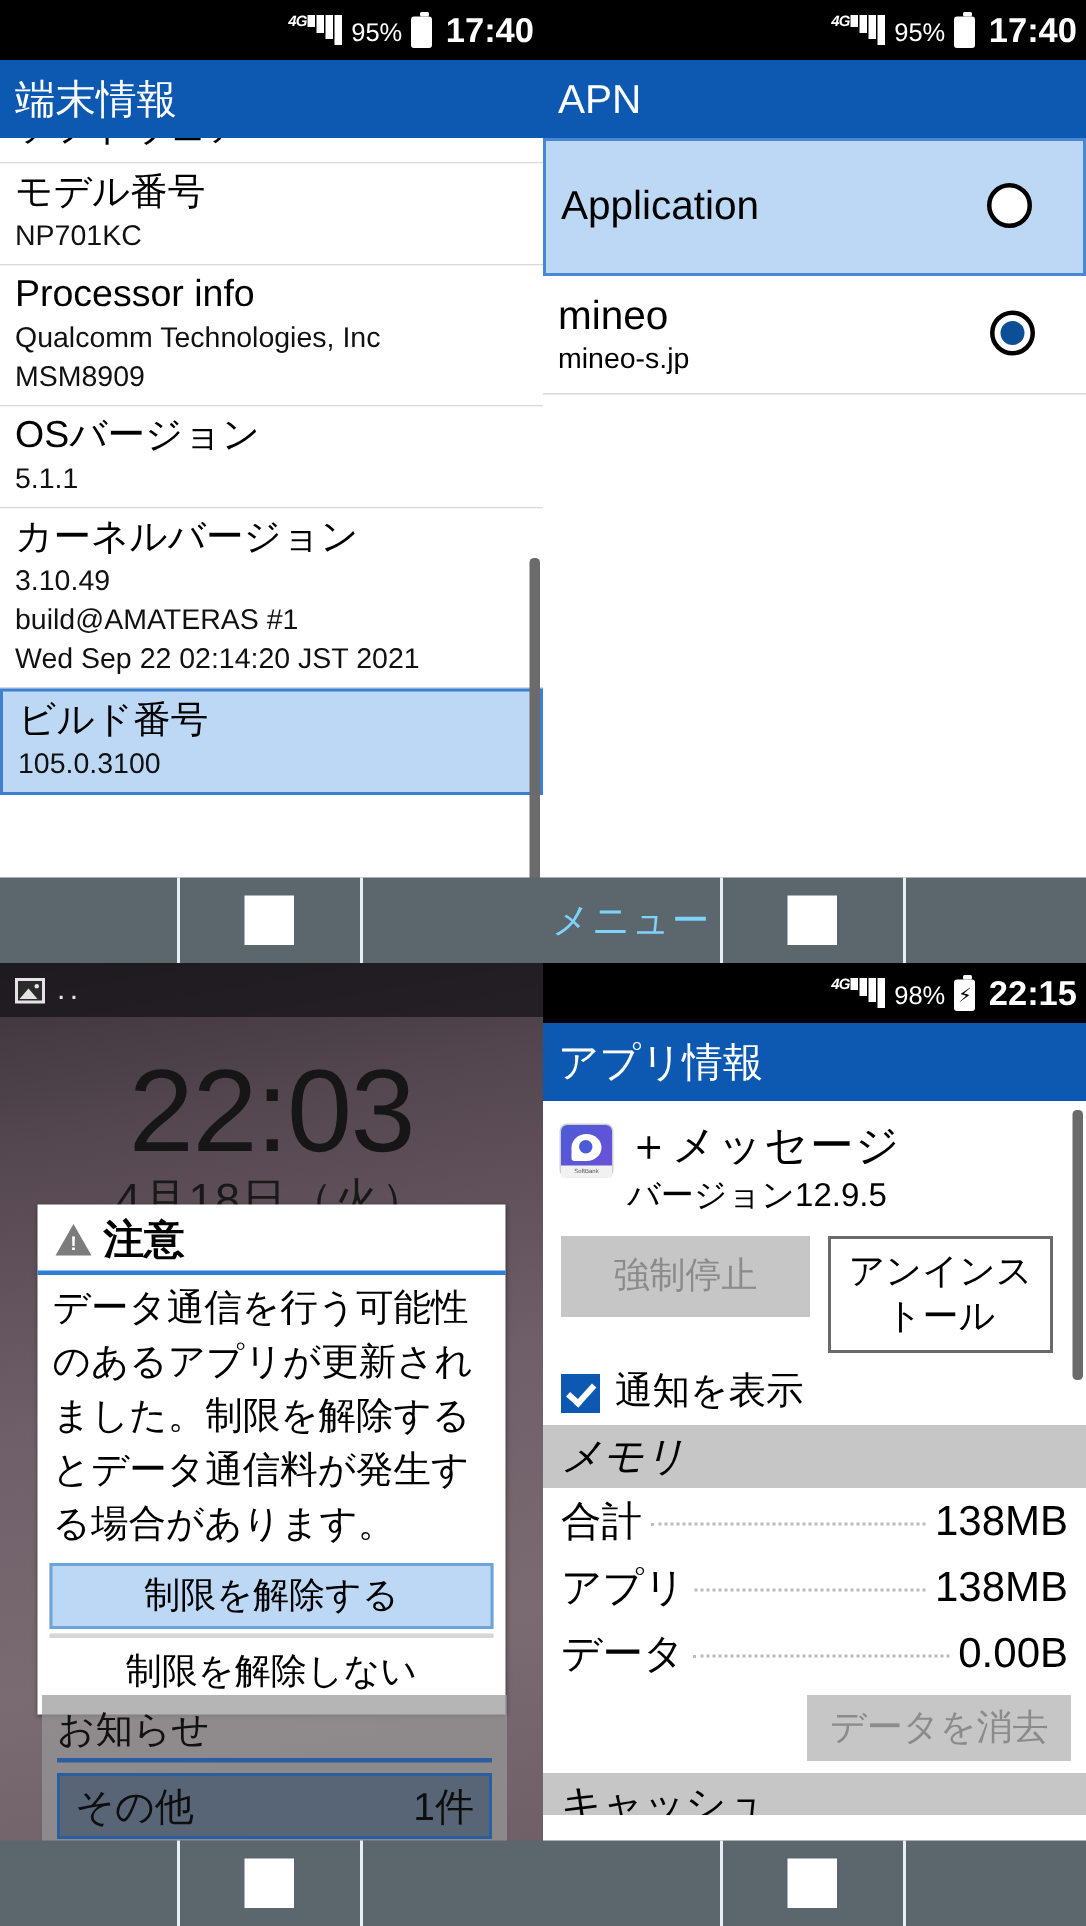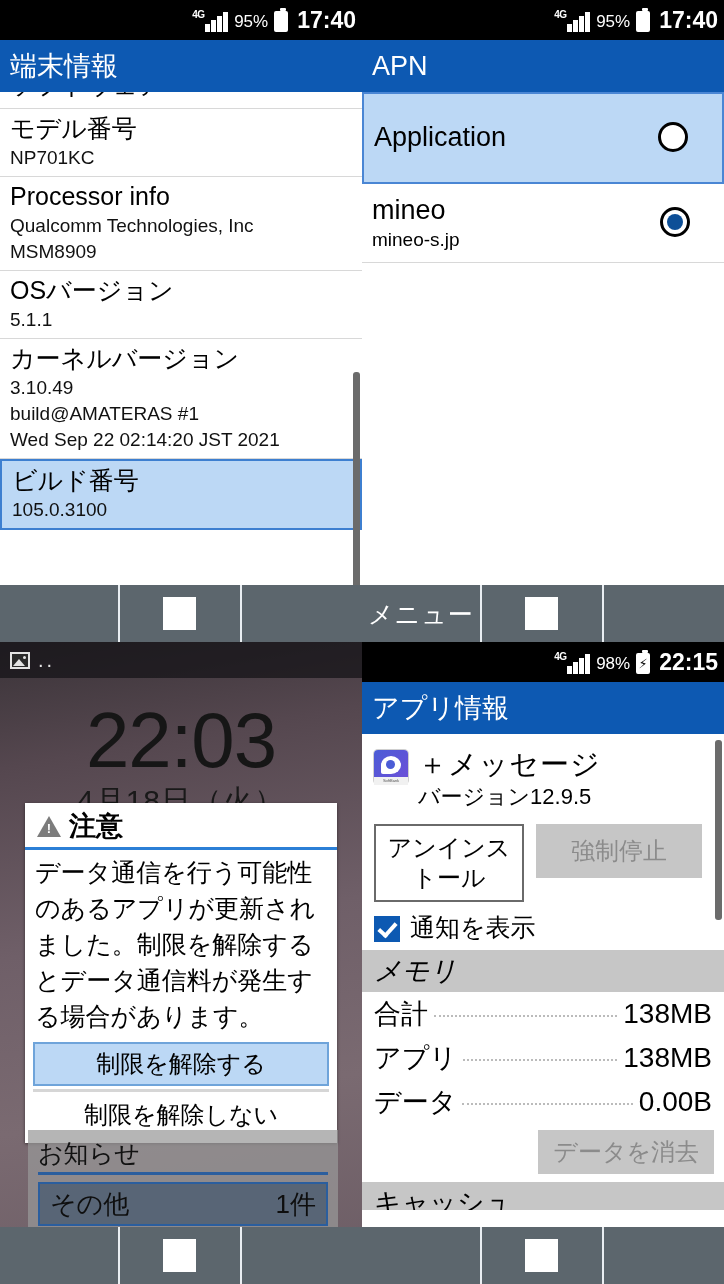--- a/index.html
+++ b/index.html
@@ -3,21 +3,21 @@
 <meta charset="utf-8">
 <style>
   html,body{margin:0;padding:0;background:#000;}
   body{width:724px;height:1284px;font-family:"Liberation Sans","DejaVu Sans",sans-serif;-webkit-font-smoothing:none;}
   .grid{position:relative;width:724px;height:1284px;display:grid;grid-template-columns:362px 362px;grid-template-rows:642px 642px;}
   .pane{position:relative;overflow:hidden;background:#fff;}
 
   
   .statusbar{height:40px;background:#000;display:flex;align-items:center;justify-content:flex-end;padding-right:6px;box-sizing:border-box;}
   .sb-group{display:flex;align-items:flex-end;gap:6px;}
-  .sig{position:relative;display:flex;align-items:flex-end;gap:1px;height:22px;padding-left:13px;}
+  .sig{position:relative;display:flex;gap:1px;height:22px;padding-left:13px;font-style:italic;}
   .sig .bar{width:5px;background:#fff;}
   .sig .b1{height:8px}.sig .b2{height:12px}.sig .b3{height:16px}.sig .b4{height:20px}
   .sig .g4{position:absolute;left:0;top:0;color:#fff;font-size:10px;font-weight:bold;line-height:10px;letter-spacing:-.5px;}
   .pct{color:#fff;font-size:17px;line-height:20px;font-weight:normal;}
   .batt{position:relative;width:14px;height:21px;border:2px solid #fff;border-radius:2px;box-sizing:border-box;background:#fff;}
   .batt:before{content:"";position:absolute;left:4px;top:-5px;width:6px;height:3px;background:#fff;border-radius:1px;}
   .batt.charging{background:#fff;}
   .batt .bolt{position:absolute;left:0;right:0;top:0;bottom:0;display:flex;align-items:center;justify-content:center;color:#000;font-size:13px;font-weight:bold;line-height:1;}
   .clock{color:#fff;font-size:23px;font-weight:bold;line-height:24px;letter-spacing:0px;margin-left:3px;}
 
@@ -36,21 +36,21 @@
 
   .scrollbar{position:absolute;right:2px;width:7px;background:#6b6b6b;border-radius:3px;}
 
   
   .navbar{position:absolute;left:0;bottom:0;width:100%;height:57px;background:#5c666d;display:flex;align-items:center;}
   .navcell{height:100%;display:flex;align-items:center;justify-content:center;box-sizing:border-box;}
   .navcell.c1{width:33.1%;border-right:2px solid #e9eef2;}
   .navcell.c2{width:33.8%;border-right:2px solid #e9eef2;}
   .navcell.c3{flex:1;}
   .nav-sq{width:33px;height:33px;background:#fff;}
-  .nav-label{color:#ffffff;font-size:25px;line-height:28px;letter-spacing:1px;}
+  .nav-label{color:#7dd3fc;font-size:25px;line-height:28px;letter-spacing:1px;}
 
   
   .apnrow{display:flex;align-items:center;justify-content:space-between;padding:8px 34px 10px 10px;box-sizing:border-box;border-bottom:1px solid #d8d8d8;background:#fff;}
   .apnrow.sel{background:#bcd8f5;border:2px solid #4a86d4;}
   .apnrow .lbl .nm{font-size:27px;line-height:36px;color:#000;}
   .apnrow .lbl .ap{font-size:19px;line-height:24px;color:#000;}
   .radio{width:30px;height:30px;border:3px solid #000;border-radius:50%;box-sizing:border-box;background:#fff;flex:none;}
   .radio.on{position:relative;}
   .radio.on:after{content:"";position:absolute;left:50%;top:50%;transform:translate(-50%,-50%);width:16px;height:16px;border-radius:50%;background:#0d4f97;}
 
@@ -316,23 +316,23 @@
           <span class="bub"></span>
           <span class="sb">SoftBank</span>
         </span>
         <span>
           <div class="appname">＋メッセージ</div>
           <div class="appver">バージョン12.9.5</div>
         </span>
       </div>
 
       <div class="btnrow">
+        <span class="btn disabled">強制停止</span>
         <span class="btn outline" style="white-space:pre-line;">アンインス
 トール</span>
-        <span class="btn disabled">強制停止</span>
       </div>
 
       <div class="chkrow">
         <span class="chk"></span>
         <span class="chklbl">通知を表示</span>
       </div>
 
       <div class="secthdr">メモリ</div>
 
       <div class="kv">

